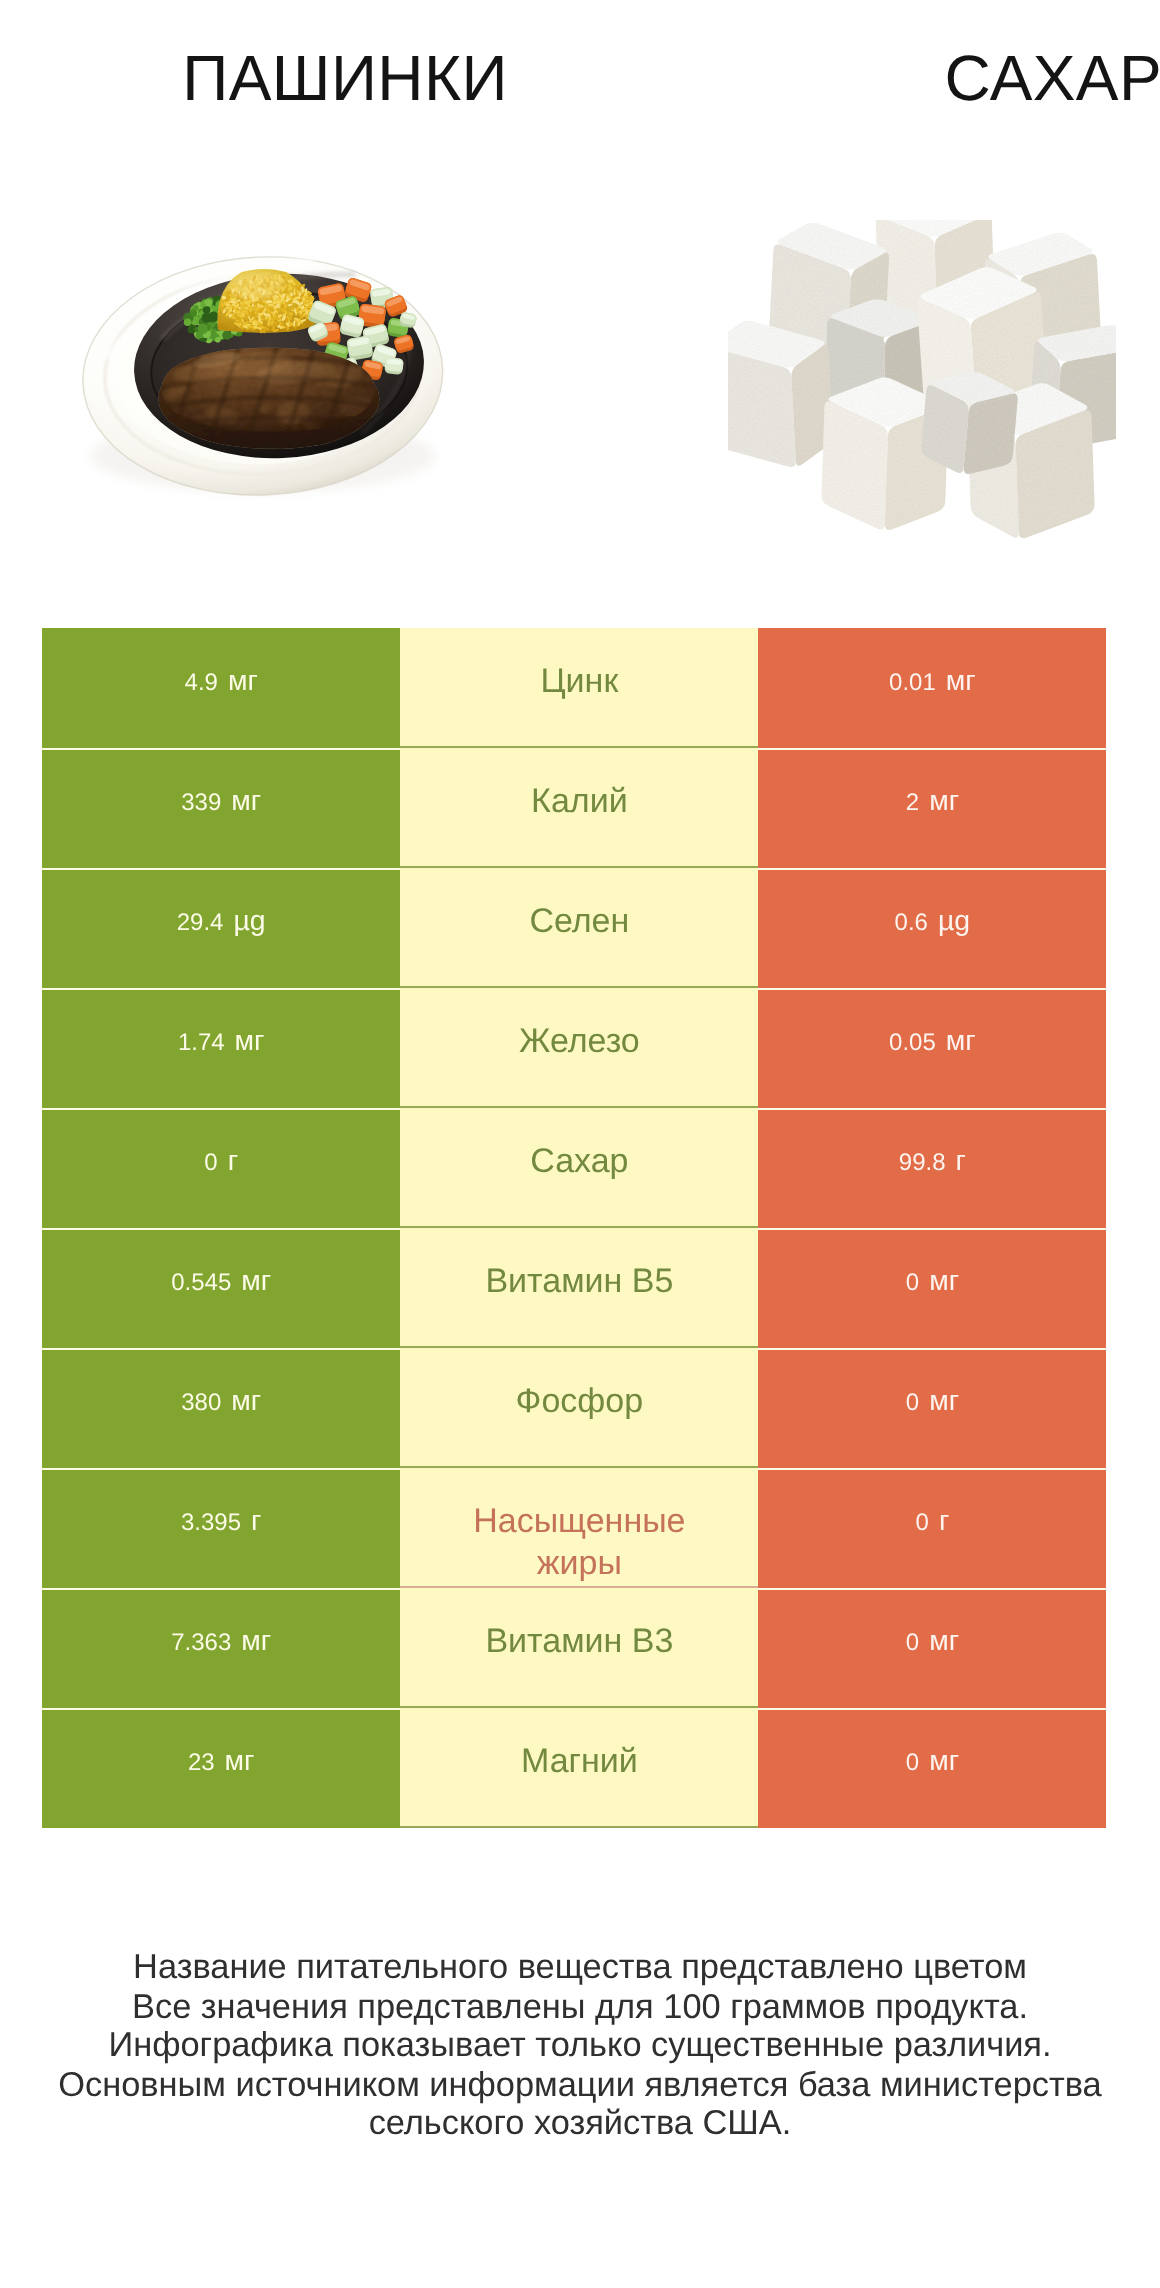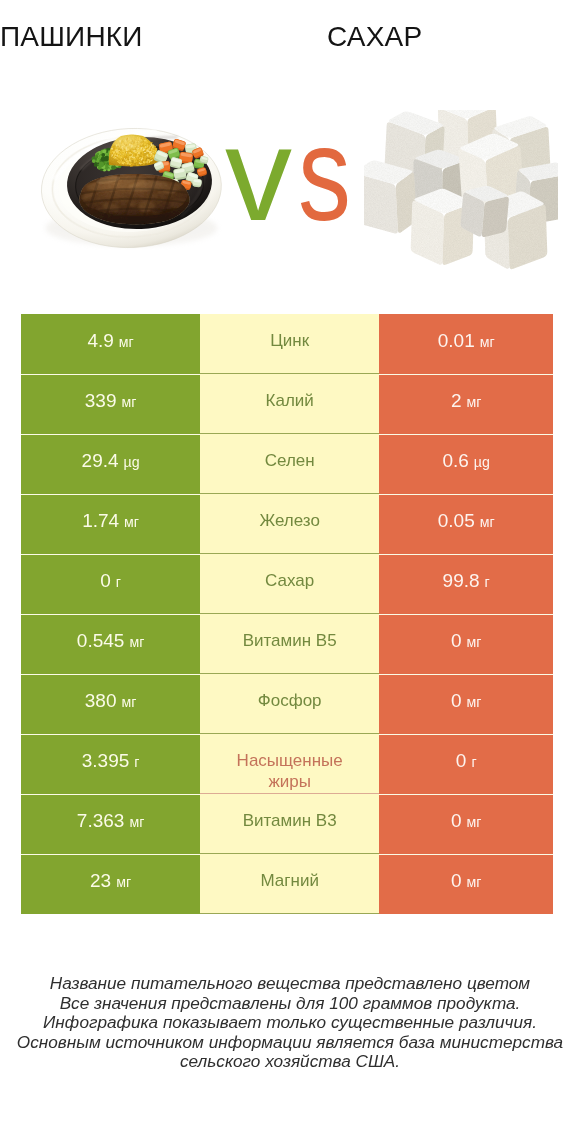--- a/index.html
+++ b/index.html
@@ -1,19 +1,19 @@
 <!DOCTYPE html>
 <html><head>
 <meta charset="utf-8">
 <style>
   html,body{margin:0;padding:0;background:#fff;}
   body{width:580px;height:1144px;font-family:"Liberation Sans",sans-serif;-webkit-font-smoothing:antialiased;}
   .page{position:relative;width:580px;height:1144px;overflow:hidden;background:#fff;}
 
-  .hdr-title{position:absolute;top:21px;font-size:28px;font-weight:400;color:#141414;text-align:left;letter-spacing:0.2px;}
+  .hdr-title{position:absolute;top:21px;font-size:32px;font-weight:400;color:#141414;text-align:right;letter-spacing:0.2px;}
   #title-left{left:0;width:254px;}
   #title-right{left:327px;width:254px;}
 
   .photo{position:absolute;}
   #photo-left{left:33px;top:112px;width:200px;height:140px;}
   #photo-right{left:364px;top:110px;width:194px;height:162px;}
 
   .vs-wrap{position:absolute;left:225px;top:137px;height:74px;font-size:134px;line-height:74px;font-weight:400;letter-spacing:0px;white-space:nowrap;}
   .vs-v{color:#7caa2e;display:inline-block;vertical-align:top;}
   .vs-s{color:#e2693f;display:inline-block;vertical-align:top;transform:scaleX(0.79);transform-origin:left top;margin-left:6px;}
@@ -22,27 +22,27 @@
   .cmp-row{position:relative;display:flex;height:60px;}
   .cmp-cell{display:flex;align-items:center;justify-content:center;box-sizing:border-box;height:60px;}
   .c-left{width:179.2px;background:#82a52f;color:#fbfbe8;}
   .c-mid{width:179px;background:#fef9c3;align-items:flex-start;padding-top:16px;}
   .c-right{width:174px;background:#e26c48;color:#fdf4ef;}
   .cmp-row + .cmp-row .c-left,
   .cmp-row + .cmp-row .c-right{border-top:1.6px solid #fbfbe6;}
   .cmp-row .c-mid{border-bottom:1.1px solid #9aa855;}
   .cmp-row.win-right .c-mid{border-bottom-color:#dcab94;}
   .val{display:inline-flex;align-items:baseline;position:relative;top:-3px;}
-  .val .num{font-size:19px;}
+  .val .num{font-size:12px;}
   .val .unit{font-size:14.2px;margin-left:5px;}
   .nut{font-size:17px;text-align:center;line-height:21px;max-width:124px;}
   .nut.win-left{color:#73893f;}
   .nut.win-right{color:#c4735a;}
 
-  .foot{position:absolute;left:0;top:974px;width:580px;text-align:center;font-size:17.2px;color:#2f2f2f;line-height:19.6px;font-style:italic;}
+  .foot{position:absolute;left:0;top:974px;width:580px;text-align:center;font-size:17.2px;color:#2f2f2f;line-height:19.6px;}
 </style>
 </head>
 <body>
 
 <div class="page">
   <div class="hdr-title" id="title-left">ПАШИНКИ</div>
   <div class="hdr-title" id="title-right">САХАР</div>
 
   <div class="photo" id="photo-left"><svg xmlns="http://www.w3.org/2000/svg" width="200" height="140" viewBox="0 0 200 140">
         <defs>
@@ -1047,23 +1047,20 @@
         </g>
         <g filter="url(#sgr)">
           <g transform="rotate(5.0 120.0 110.0)">
             <path d="M97.0 87.4 Q97.0 83.2 100.9 84.7 L115.2 90.4 Q119.1 92.0 119.1 96.2 L119.1 123.8 Q119.1 128.0 115.2 126.4 L100.9 120.7 Q97.0 119.2 97.0 115.0 Z" fill="#dfdcd6"></path>
             <path d="M119.1 96.2 Q119.1 92.0 123.1 90.6 L139.0 85.2 Q143.0 83.8 143.0 88.0 L143.0 115.6 Q143.0 119.8 139.0 121.2 L123.1 126.6 Q119.1 128.0 119.1 123.8 Z" fill="#d2cdc2"></path>
             <path d="M123.1 90.6 Q119.1 92.0 115.2 90.4 L100.9 84.7 Q97.0 83.2 101.0 81.8 L116.9 76.4 Q120.9 75.0 124.8 76.6 L139.1 82.3 Q143.0 83.8 139.0 85.2 Z" fill="#f6f6f5"></path>
           </g>
         </g>
       </svg></div>
 
-  <div class="vs-wrap">
-    <span class="vs-v">v</span><span class="vs-s">s</span>
-  </div>
 
   <div class="cmp" id="cmp-table">
       <div class="cmp-row win-left">
         <div class="cmp-cell c-left">
           <span class="val">
             <span class="num">4.9</span>
             <span class="unit">мг</span>
           </span>
         </div>
         <div class="cmp-cell c-mid">

